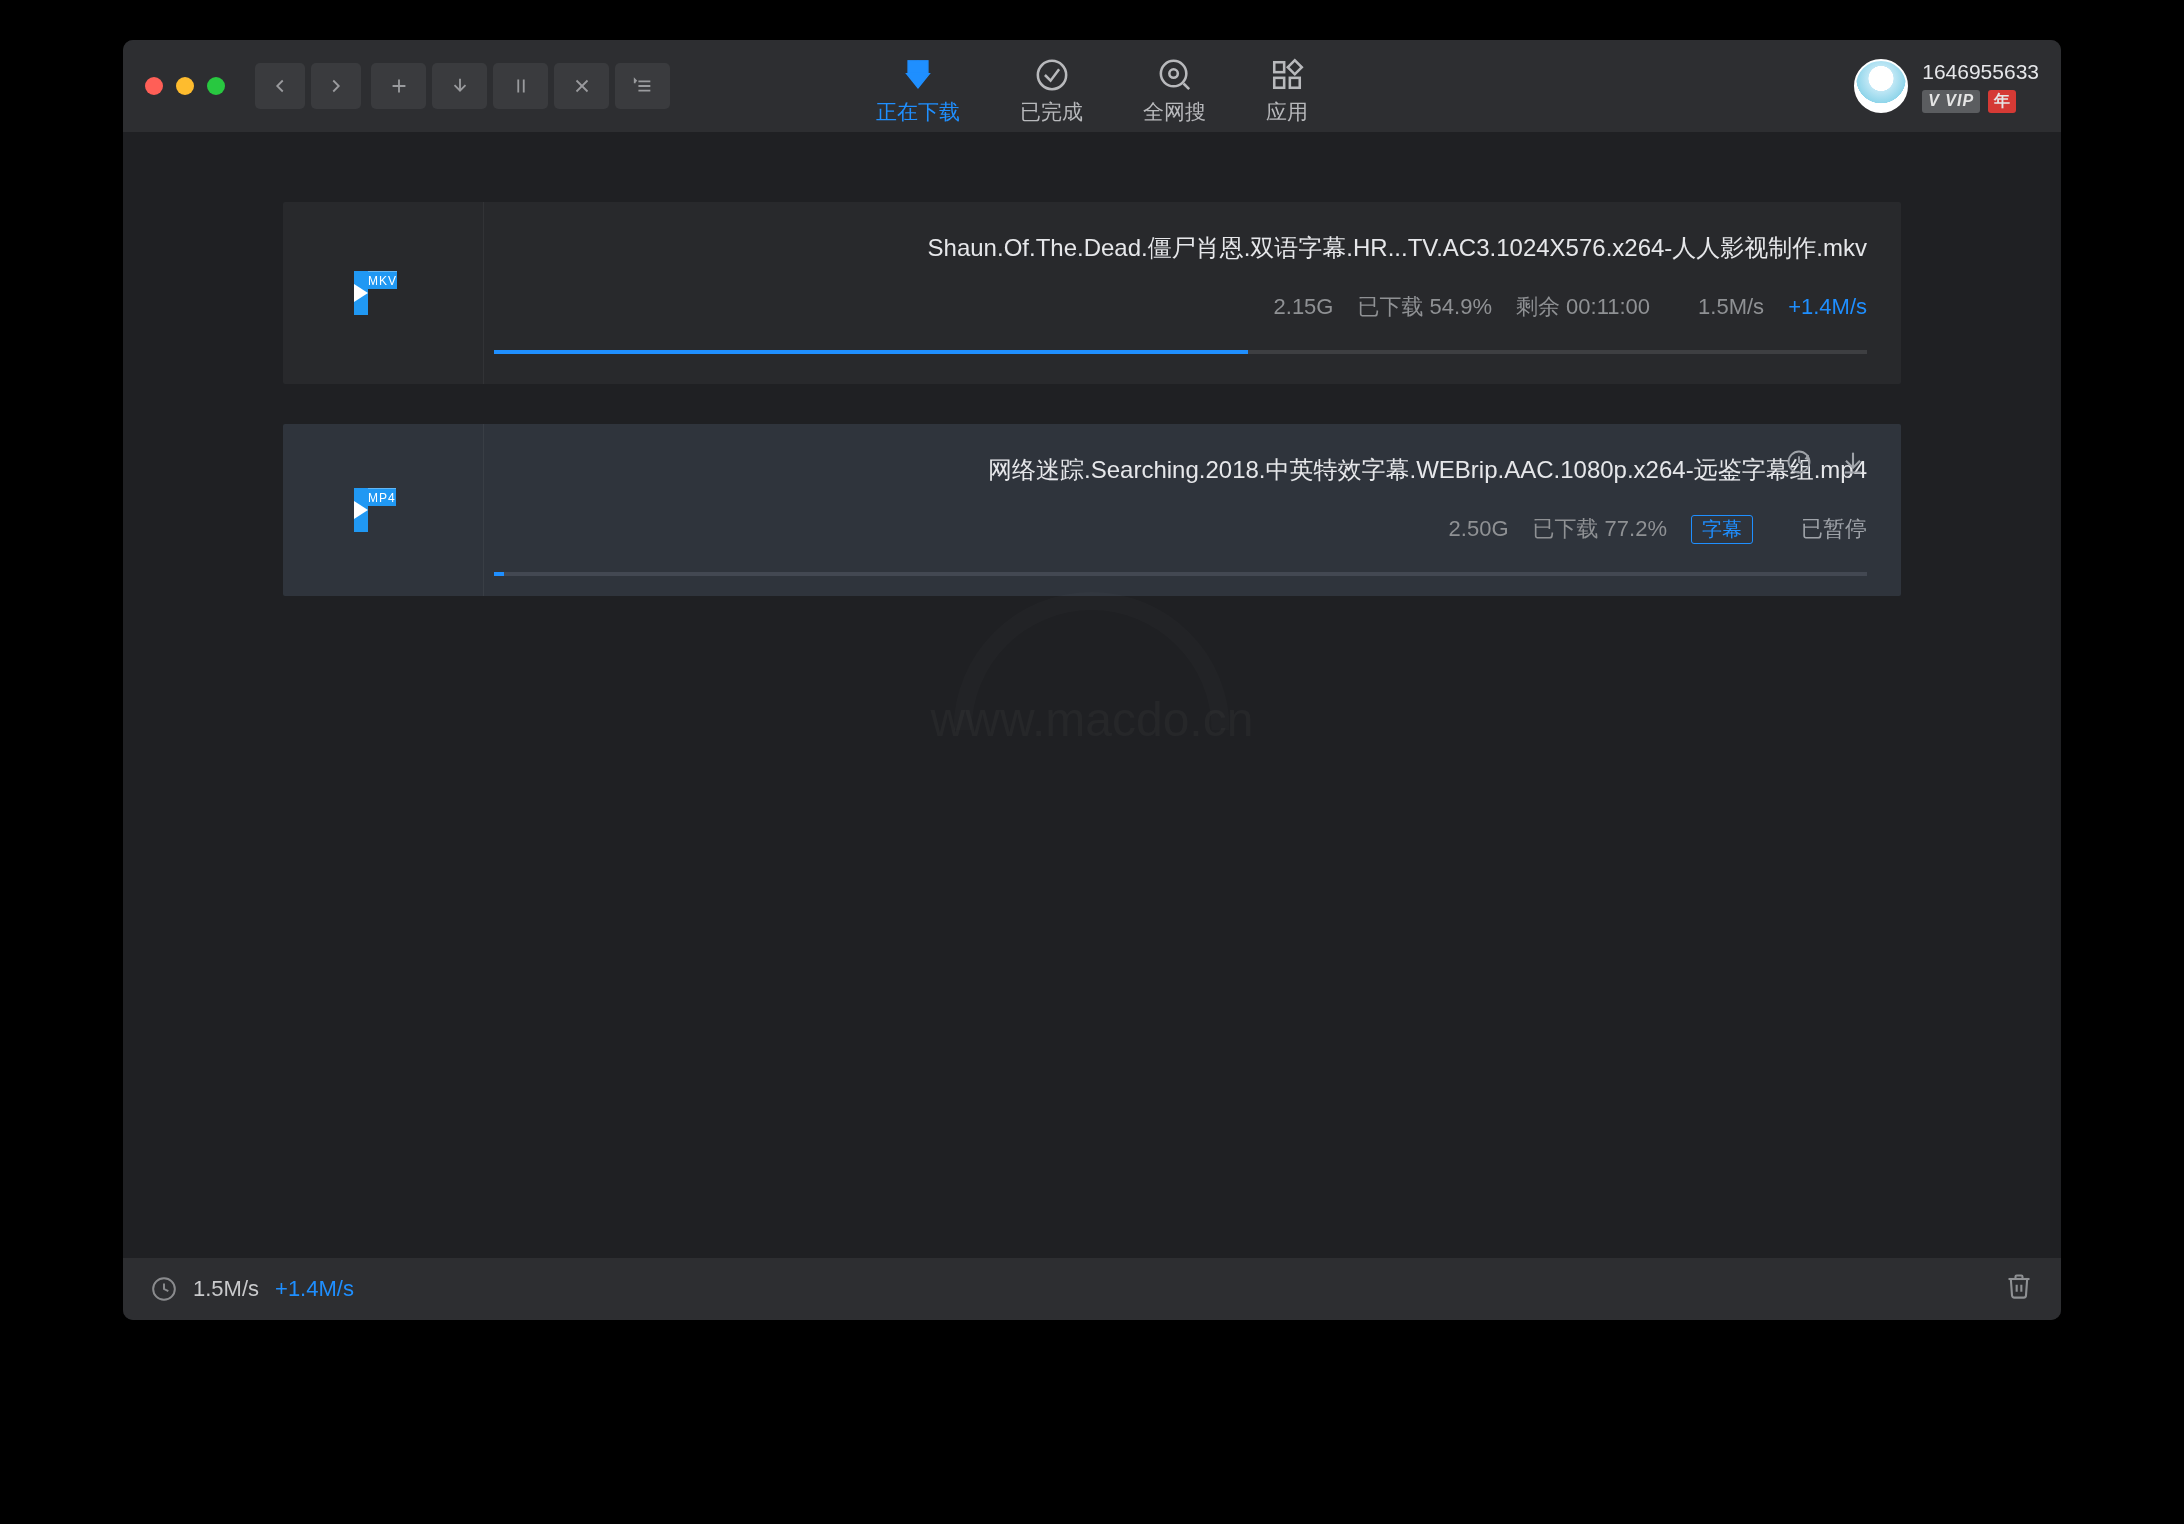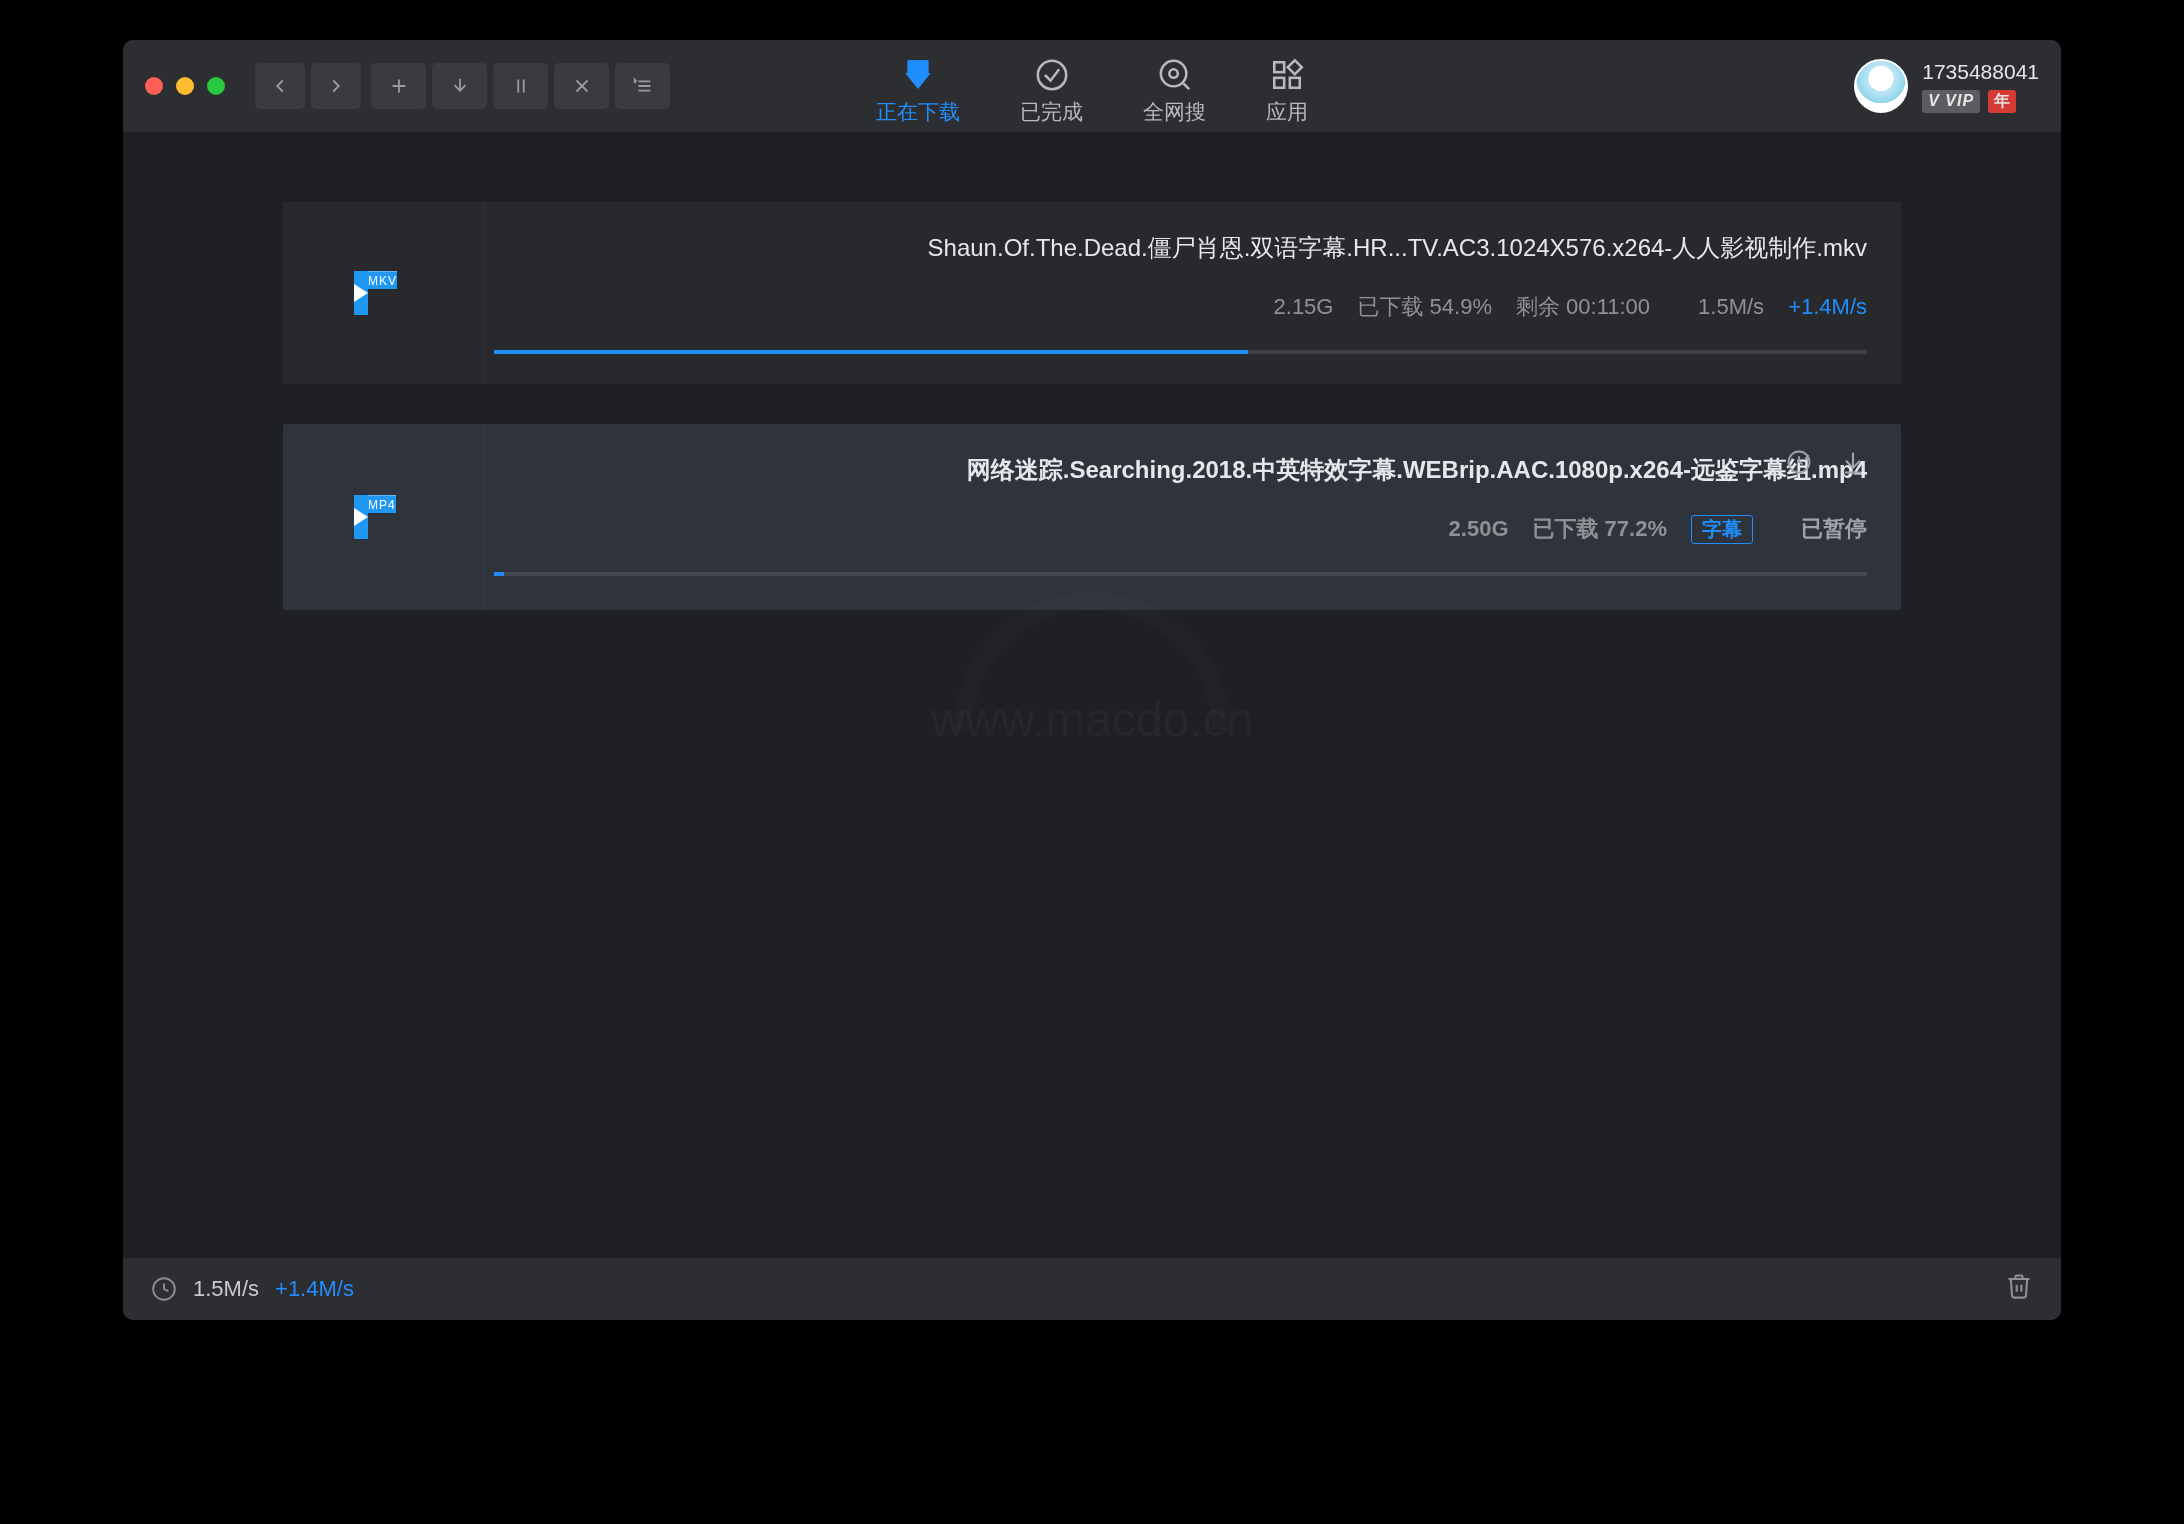--- a/index.html
+++ b/index.html
@@ -150,21 +150,21 @@
     .item-body {
       flex: 1;
       padding: 30px 34px 30px 10px;
       display: flex;
       flex-direction: column;
       gap: 28px;
       position: relative;
       border-left: 1px solid rgba(255,255,255,0.05);
       align-items: flex-end;
     }
-    .item-2 .item-body { padding-bottom: 34px; font-weight: bold; }
+    .item-2 .item-body { padding-bottom: 20px; }
     .filename {
       color: #e6e7ea;
       font-size: 24px;
       white-space: nowrap;
       overflow: hidden;
       text-overflow: ellipsis;
     }
     .stats-row {
       display: flex;
       align-items: center;
@@ -345,21 +345,21 @@
             <rect x="3" y="14" width="7" height="7"></rect>
             <rect x="14" y="14" width="7" height="7"></rect>
           </svg>
         <span>应用</span>
       </div>
     </div>
 
     <div class="user-area">
       <div class="avatar"></div>
       <div class="user-meta">
-        <div class="user-id">1735488041</div>
+        <div class="user-id">1646955633</div>
         <div class="badges">
           <span class="badge badge-vip">V VIP</span>
           <span class="badge badge-year">年</span>
         </div>
       </div>
     </div>
   </div>
 
   <div class="content">
 

